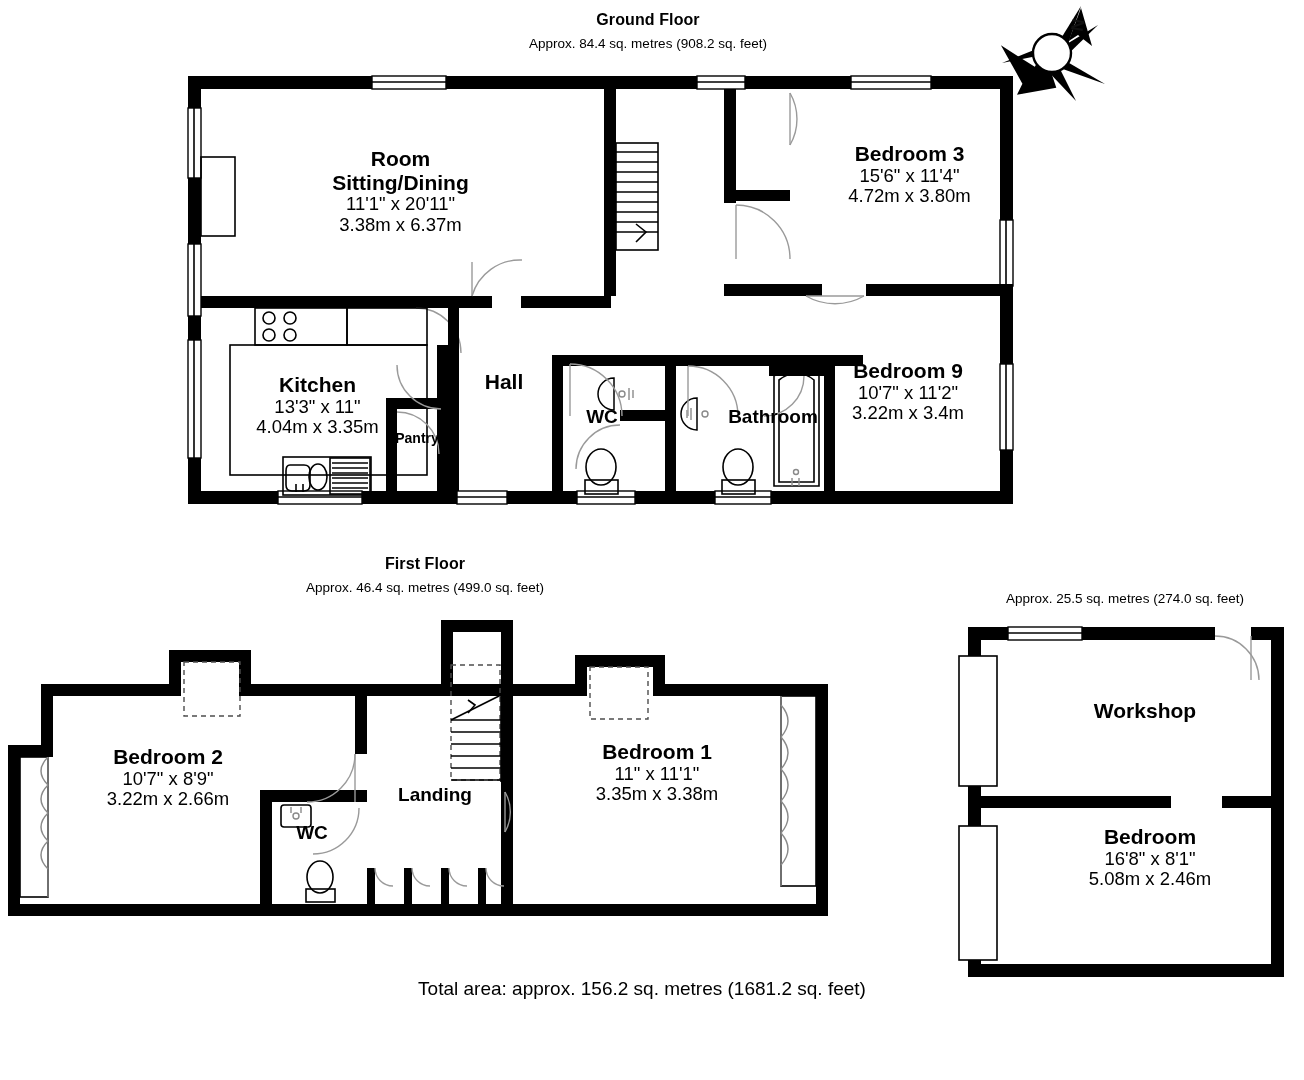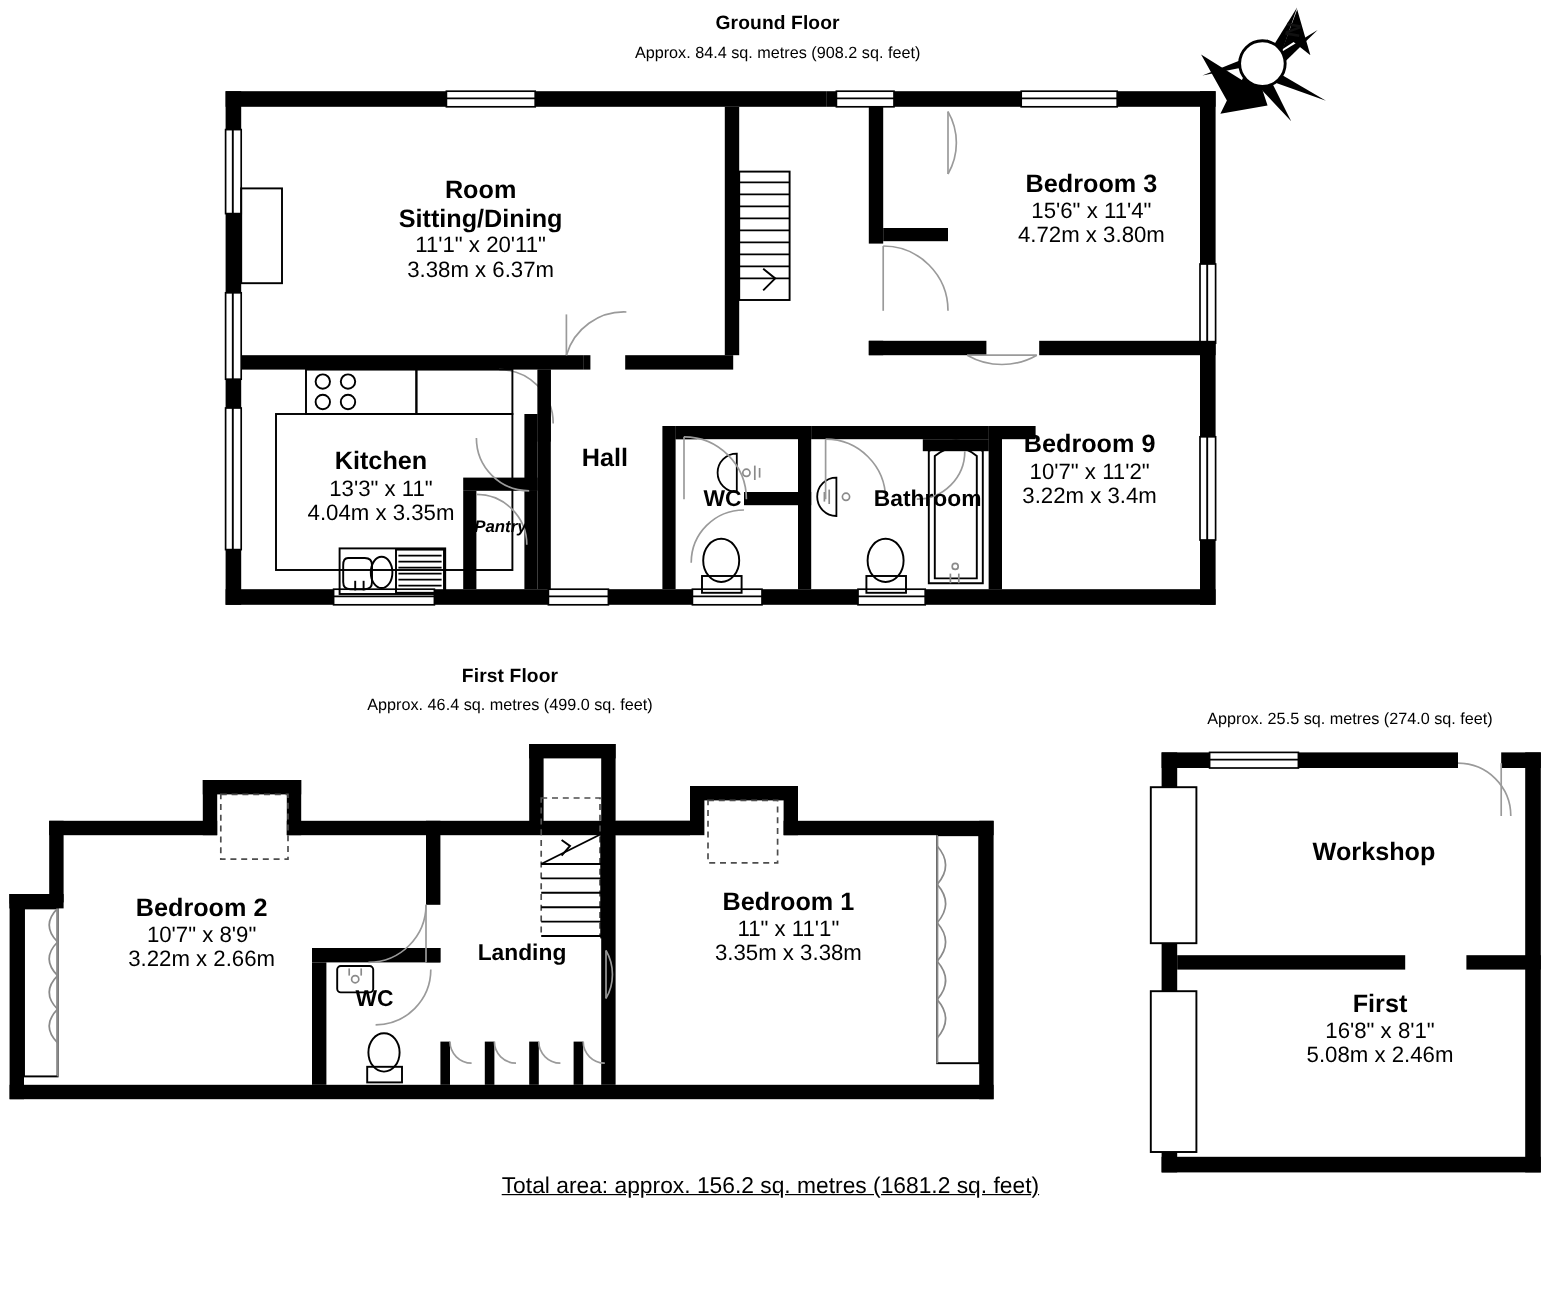--- a/index.html
+++ b/index.html
@@ -42,21 +42,20 @@
   .room-name {
     font-weight: bold;
     font-size: 21px;
     display: block;
   }
   .room-name.small {
     font-size: 19px;
   }
   .room-name.tiny {
     font-size: 14px;
-    font-style: italic;
   }
   .room-dim {
     font-size: 18.5px;
     display: block;
     white-space: nowrap;
   }
   .total-area {
     position: absolute;
     text-align: center;
     font-size: 19px;
@@ -470,20 +469,20 @@
     <span class="room-name small">WC</span>
   </div>
 
   <div class="floor-sub" style="left:965px; top:591px; width:320px;">Approx. 25.5 sq. metres (274.0 sq. feet)</div>
 
   <div class="room-label" style="left:1050px; top:699px; width:190px;">
     <span class="room-name">Workshop</span>
   </div>
 
   <div class="room-label" style="left:1045px; top:825px; width:210px;">
-    <span class="room-name">First</span>
+    <span class="room-name">Bedroom</span>
     <span class="room-dim">16'8" x 8'1"</span>
     <span class="room-dim">5.08m x 2.46m</span>
   </div>
 
-  <div class="total-area" style="left:332px; top:978px; width:620px;text-decoration:underline;">Total area: approx. 156.2 sq. metres (1681.2 sq. feet)</div>
+  <div class="total-area" style="left:332px; top:978px; width:620px;">Total area: approx. 156.2 sq. metres (1681.2 sq. feet)</div>
 
 </div>
 
 </body></html>

